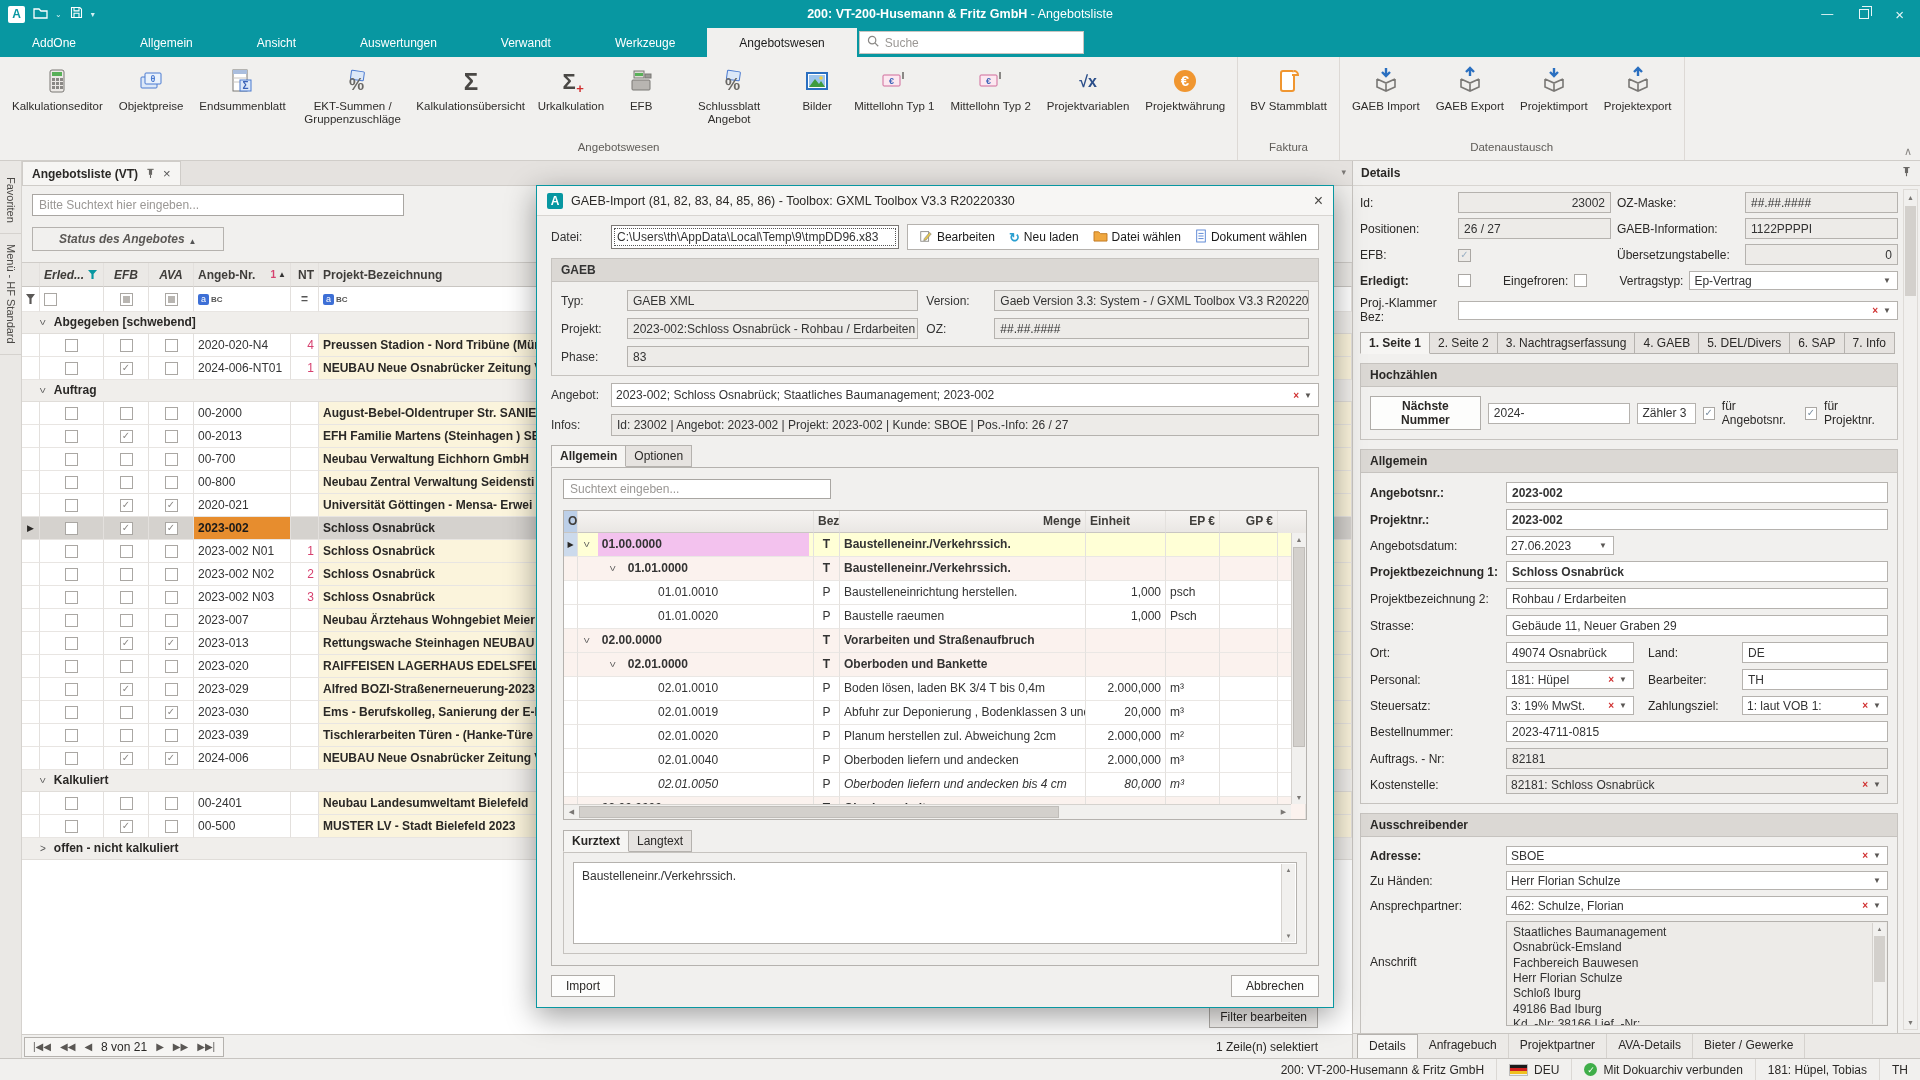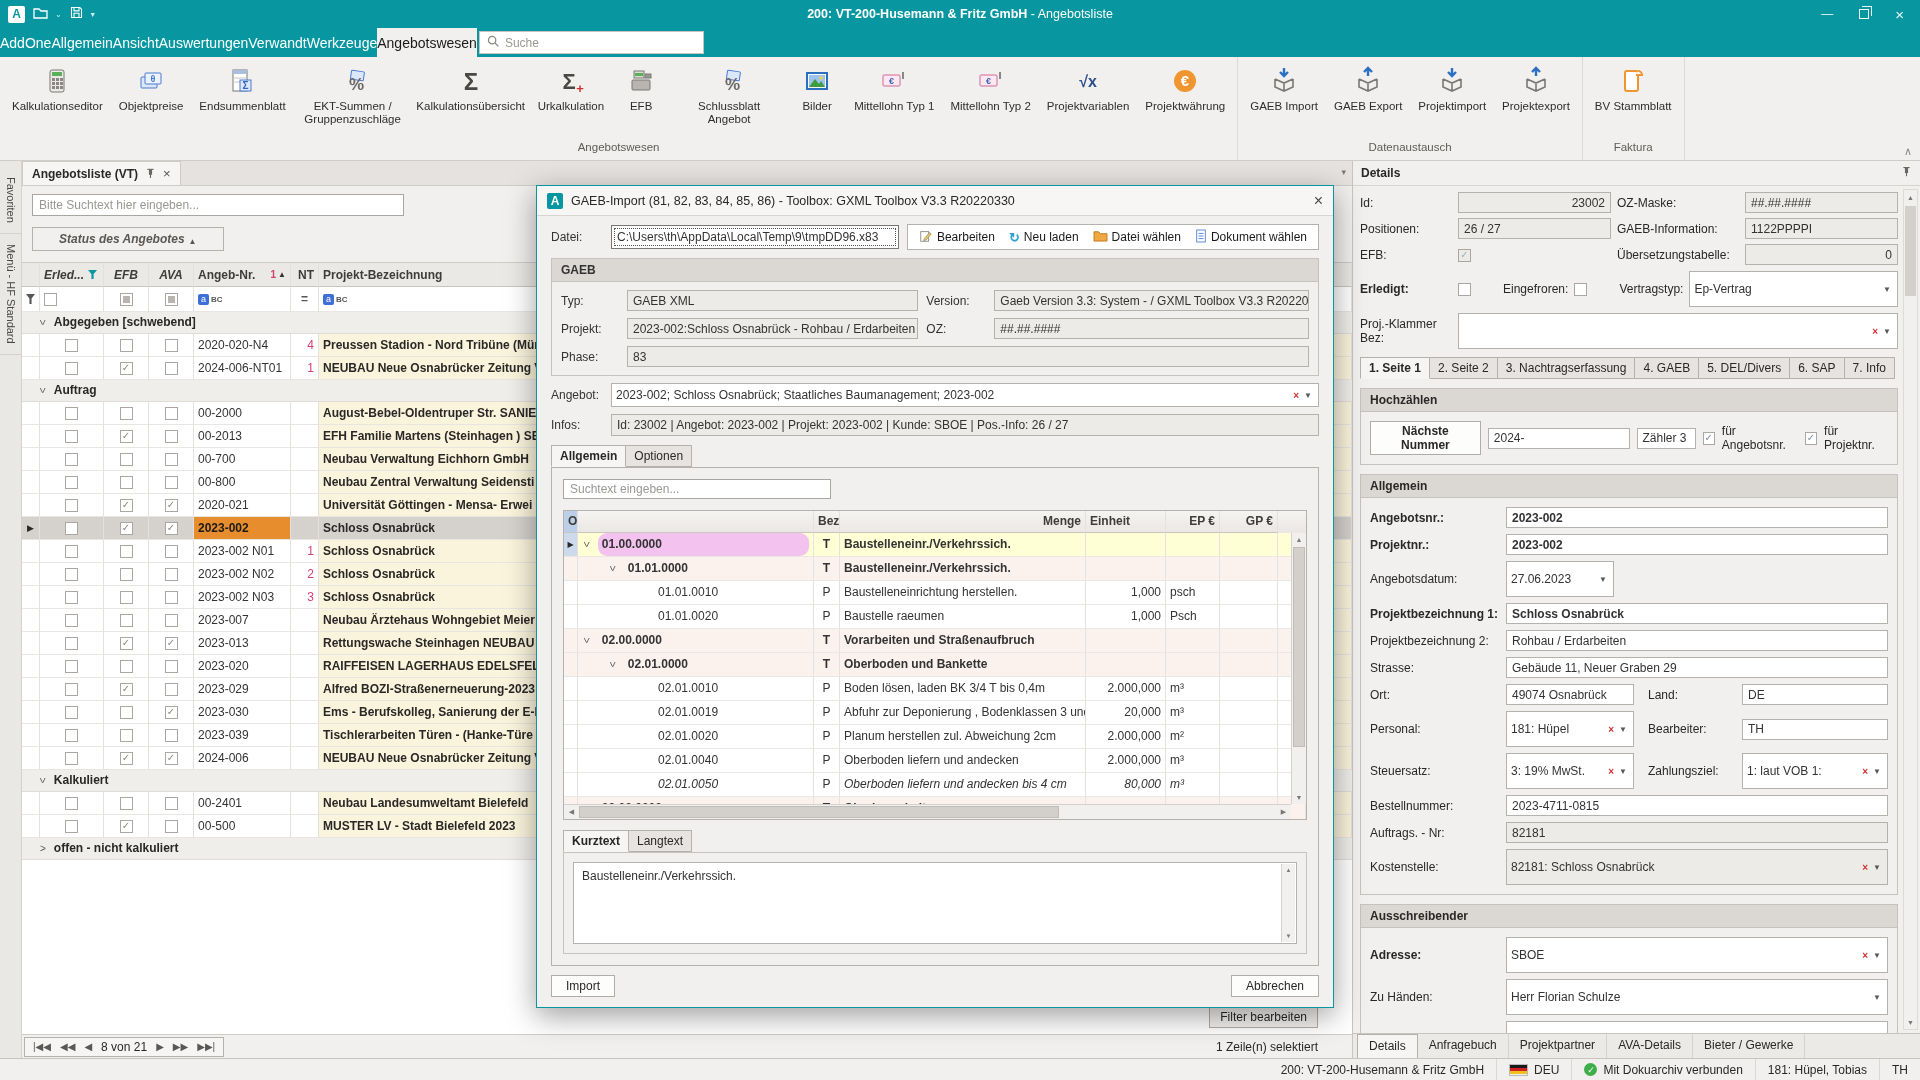--- a/index.html
+++ b/index.html
@@ -16,21 +16,21 @@
   .tb-title { position:absolute; left:0; right:0; text-align:center; font-size:12.5px; pointer-events:none; }
   .tb-title b { font-weight:bold; }
   .win-btns { margin-left:auto; display:flex; gap:26px; align-items:center; padding-right:8px; z-index:2; }
   .win-btns span { color:#e8f6f7; font-size:12px; line-height:1; }
   .restore-glyph { width:10px; height:10px; border:1px solid #e8f6f7; position:relative; display:inline-block; }
   .restore-glyph:before { content:""; position:absolute; left:2px; top:-4px; width:9px; height:9px; border:1px solid #e8f6f7; border-bottom:none; border-left:none; }
 
   
   .menubar { position:fixed; top:28px; left:0; right:0; height:29px; background:#0897a1;
     display:flex; align-items:stretch; z-index:59; }
-  .menu-tab { color:#fff; padding:0 0; display:flex; align-items:center; font-size:14px; cursor:default; }
+  .menu-tab { color:#fff; padding:0 32px; display:flex; align-items:center; font-size:12px; cursor:default; }
   .menu-tab.active { background:#f1f0ee; color:#1a1a1a; }
   .menu-search { display:flex; align-items:center; background:#fff; border:1px solid #c8c5c1;
     margin:3px 0 3px 2px; width:225px; padding:0 6px; gap:5px; }
   .menu-search input { border:none; outline:none; flex:1; font-size:12px; font-family:inherit; background:transparent; }
 
   
   .ribbon { position:fixed; top:57px; left:0; right:0; height:104px; background:#f1f0ee;
     border-bottom:1px solid #d0cdc9; display:flex; z-index:58; }
   .rgroup { display:flex; flex-direction:column; border-right:1px solid #ddd9d5; padding:0 2px; }
   .ritems { flex:1; display:flex; align-items:flex-start; padding:7px 2px 0; }
@@ -105,21 +105,21 @@
   .details-panel { width:568px; background:#f1f0ee; border-left:1px solid #c8c5c1; position:relative; }
   .dheader { height:25px; border-bottom:1px solid #d8d5d1; display:flex; align-items:center;
     padding:0 8px; font-weight:bold; color:#2a2826; }
   .dheader .pin { margin-left:auto; color:#6a6865; }
   .dbody { position:absolute; top:25px; left:7px; right:22px; bottom:25px; overflow:hidden; }
   .dgrid { display:grid; grid-template-columns:92px 1fr 122px 1fr; gap:5px 6px; align-items:center; margin-top:6px; }
   .dlabel { color:#2a2826; }
   .din { height:21px; border:1px solid #b5b2ae; background:#fff; display:flex; align-items:center; padding:0 5px; overflow:hidden; white-space:nowrap;}
   .din.ro { background:#edebe8; }
   .din.r { justify-content:flex-end;text-align:right; }
-  .combo { height:36px; border:1px solid #b5b2ae; background:#fff; display:flex; align-items:center;
+  .combo { height:19px; border:1px solid #b5b2ae; background:#fff; display:flex; align-items:center;
     padding:0 4px; position:relative; overflow:hidden; white-space:nowrap;}
   .combo .sp { flex:1; }
   .combo .cx { color:#d03030; font-weight:bold; font-size:10px; margin:0 5px; }
   .combo .cdd { color:#5a5754; font-size:8px; margin-right:2px; }
   .combo.ro { background:#edebe8; }
   .dtabs { display:flex; margin-top:8px; }
   .dtab { border:1px solid #b5b2ae; border-left:none; background:#e6e3e0; padding:3px 8px; color:#2a2826; white-space:nowrap; }
   .dtab:first-child { border-left:1px solid #b5b2ae; }
   .dtab.active { background:#f6f5f3; font-weight:bold; border-bottom-color:#f6f5f3; }
   .dsection { border:1px solid #c6c3bf; margin-top:9px; }
@@ -175,21 +175,21 @@
     overflow:hidden; white-space:nowrap; padding:0 4px; }
   .ghead { height:22px; background:linear-gradient(#f6f4f2,#e9e6e3); }
   .ghead > div { font-weight:bold; color:#3f3d3a; border-bottom:1px solid #c9c6c2; }
   .ghead .ozh { background:#bccfe8; }
   .tree { padding-left:0 !important; }
   .ozv { font-weight:bold; }
   .grow.p .ozv, .grow.p .bez { font-weight:normal; }
   .grow.t { background:#fbf2ee; }
   .grow.t .bez { font-weight:bold; }
   .grow.root { background:#ffffd6; }
-  .grow.root .oz-box { background:#f3c2ee;border-radius:9px; }
+  .grow.root .oz-box { background:#f3c2ee; }
   .grow.italic .ozv, .grow.italic .bez, .grow.italic .qty, .grow.italic .unit { font-style:italic; }
   .oz-box { display:flex; align-items:center; height:100%; flex:1; padding-left:4px;}
   .gind { justify-content:center; font-size:8px; color:#2a2826; }
   .grow.root .gind { background:#ccdaec; }
   .vscroll { position:absolute; right:0; top:22px; bottom:15px; width:15px; background:#f1f0ee; border-left:1px solid #d5d2ce; }
   .vscroll .arr { height:13px; text-align:center; font-size:7px; color:#7a7774; line-height:13px; }
   .vscroll .thumb { position:absolute; left:1px; right:1px; top:14px; height:200px; background:#d3d0cc; border:1px solid #c0bdb9;}
   .vscroll .arr.b { position:absolute; bottom:0; left:0; right:0; }
   .hscroll { position:absolute; left:0; right:15px; bottom:0; height:15px; background:#f1f0ee; border-top:1px solid #d5d2ce; display:flex; }
   .hscroll .arr { width:15px; text-align:center; font-size:7px; color:#7a7774; line-height:14px; }
@@ -395,20 +395,34 @@
           <div class="rlabel">Projektwährung</div>
         </div>
       </div>
       <div class="rgroup-label">Angebotswesen</div>
     </div>
     <div class="rgroup">
       <div class="ritems">
         <div class="ritem">
           <div class="ricon">
             <svg width="30" height="30" viewBox="0 0 30 30">
+              <rect x="7" y="5" width="13" height="20" rx="2" fill="#fff" stroke="#f09630" stroke-width="2"></rect>
+              <path d="M20 5 a4 4 0 0 1 4 4 h-6" fill="#fff" stroke="#f09630" stroke-width="2"></path>
+            </svg>
+          </div>
+          <div class="rlabel">BV Stammblatt</div>
+        </div>
+      </div>
+      <div class="rgroup-label">Faktura</div>
+    </div>
+    <div class="rgroup">
+      <div class="ritems">
+        <div class="ritem">
+          <div class="ricon">
+            <svg width="30" height="30" viewBox="0 0 30 30">
               <path d="M6 13 l9 4 9 -4 M6 13 v8 l9 4 9 -4 v-8 M15 17 v8" fill="none" stroke="#7a7875" stroke-width="1.6"></path>
               <path d="M15 2 v8 m-4 -4 l4 4 4 -4" stroke="#2a6fc0" stroke-width="2.4" fill="none"></path>
             </svg>
           </div>
           <div class="rlabel">GAEB Import</div>
         </div>
         <div class="ritem">
           <div class="ricon">
             <svg width="30" height="30" viewBox="0 0 30 30">
               <path d="M6 13 l9 4 9 -4 M6 13 v8 l9 4 9 -4 v-8 M15 17 v8" fill="none" stroke="#7a7875" stroke-width="1.6"></path>
@@ -430,34 +444,20 @@
           <div class="ricon">
             <svg width="30" height="30" viewBox="0 0 30 30">
               <path d="M6 13 l9 4 9 -4 M6 13 v8 l9 4 9 -4 v-8 M15 17 v8" fill="none" stroke="#7a7875" stroke-width="1.6"></path>
               <path d="M15 10 v-8 m-4 4 l4 -4 4 4" stroke="#2a6fc0" stroke-width="2.4" fill="none"></path>
             </svg>
           </div>
           <div class="rlabel">Projektexport</div>
         </div>
       </div>
       <div class="rgroup-label">Datenaustausch</div>
-    </div>
-    <div class="rgroup">
-      <div class="ritems">
-        <div class="ritem">
-          <div class="ricon">
-            <svg width="30" height="30" viewBox="0 0 30 30">
-              <rect x="7" y="5" width="13" height="20" rx="2" fill="#fff" stroke="#f09630" stroke-width="2"></rect>
-              <path d="M20 5 a4 4 0 0 1 4 4 h-6" fill="#fff" stroke="#f09630" stroke-width="2"></path>
-            </svg>
-          </div>
-          <div class="rlabel">BV Stammblatt</div>
-        </div>
-      </div>
-      <div class="rgroup-label">Faktura</div>
     </div>
   </div>
 
 <div class="main">
   <div class="side-strip" id="side-strip">
       <div class="vtab">Favoriten</div>
       <div class="vtab">Menü - HF Standard</div>
     </div>
 
   <div class="list-panel">

